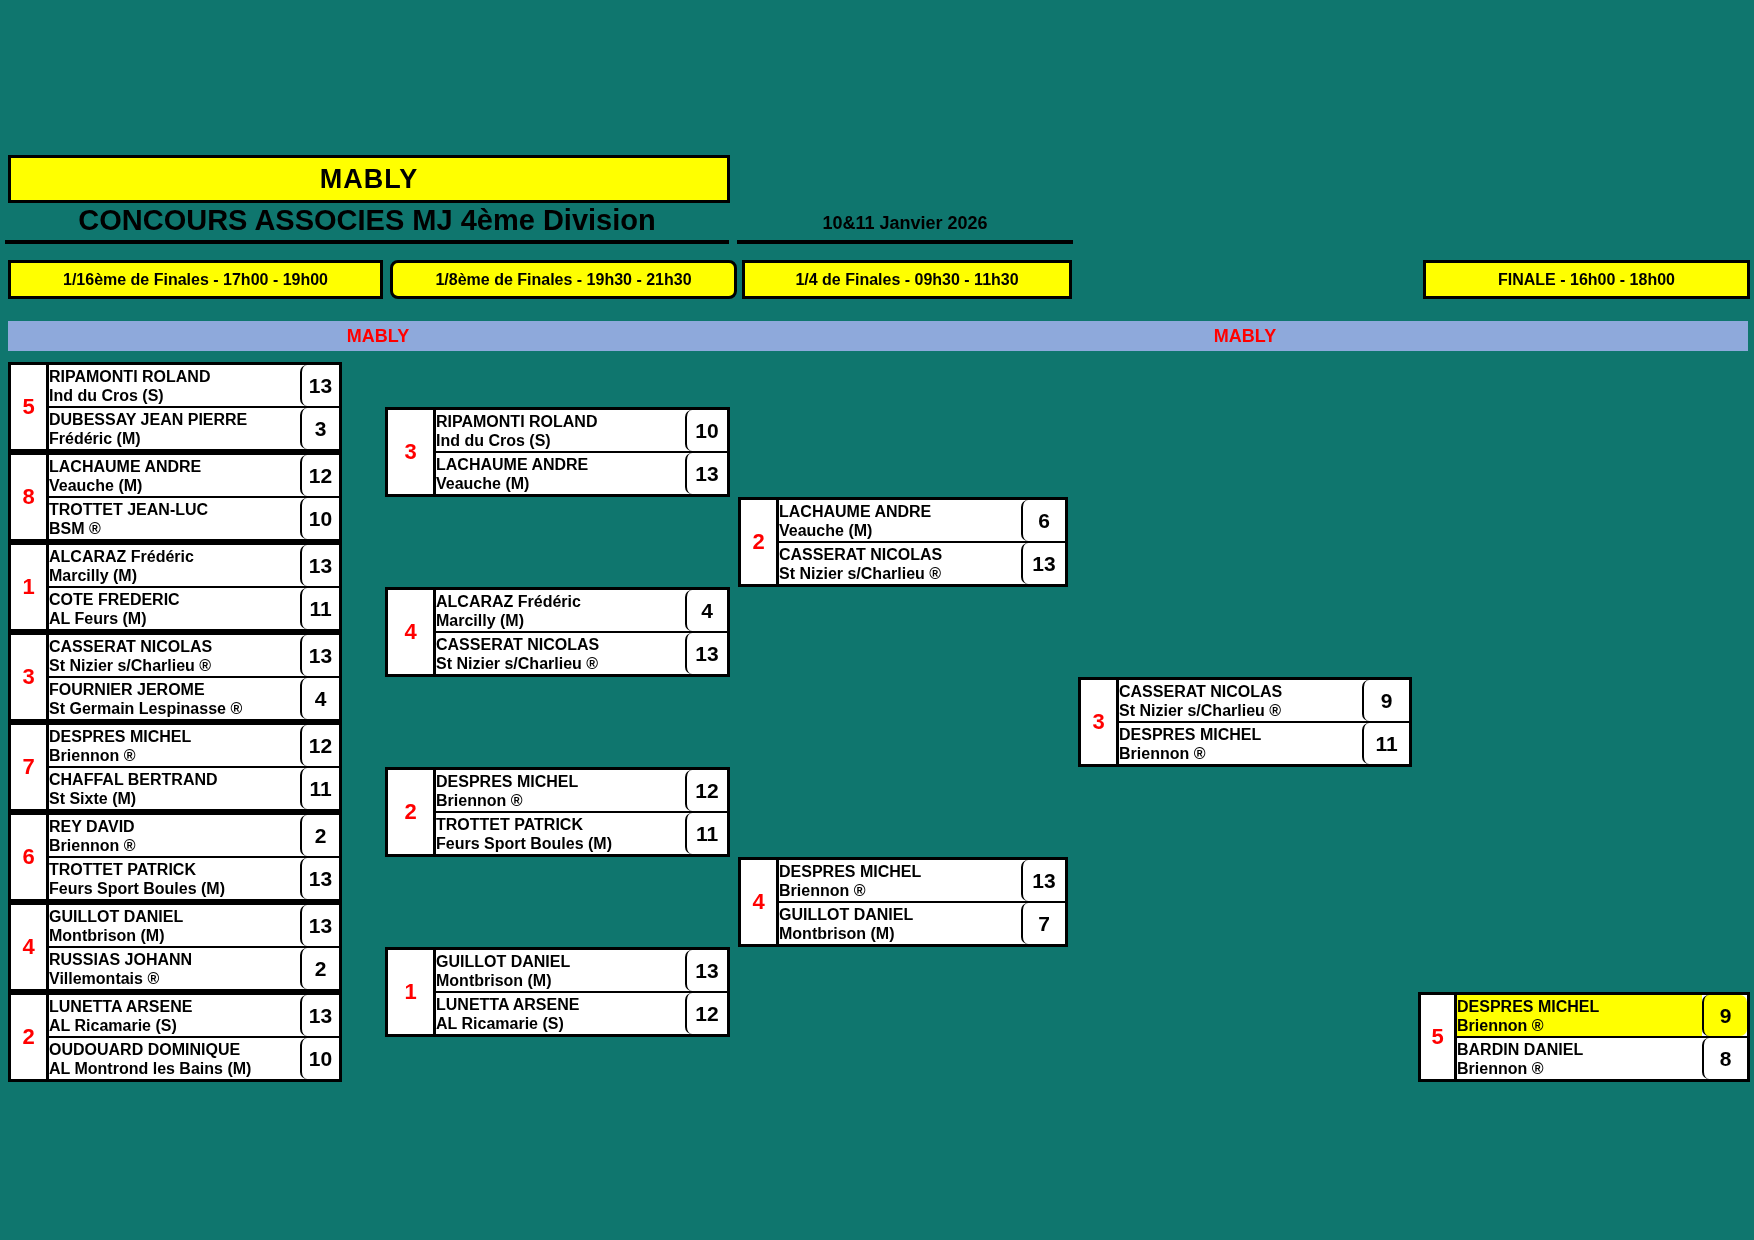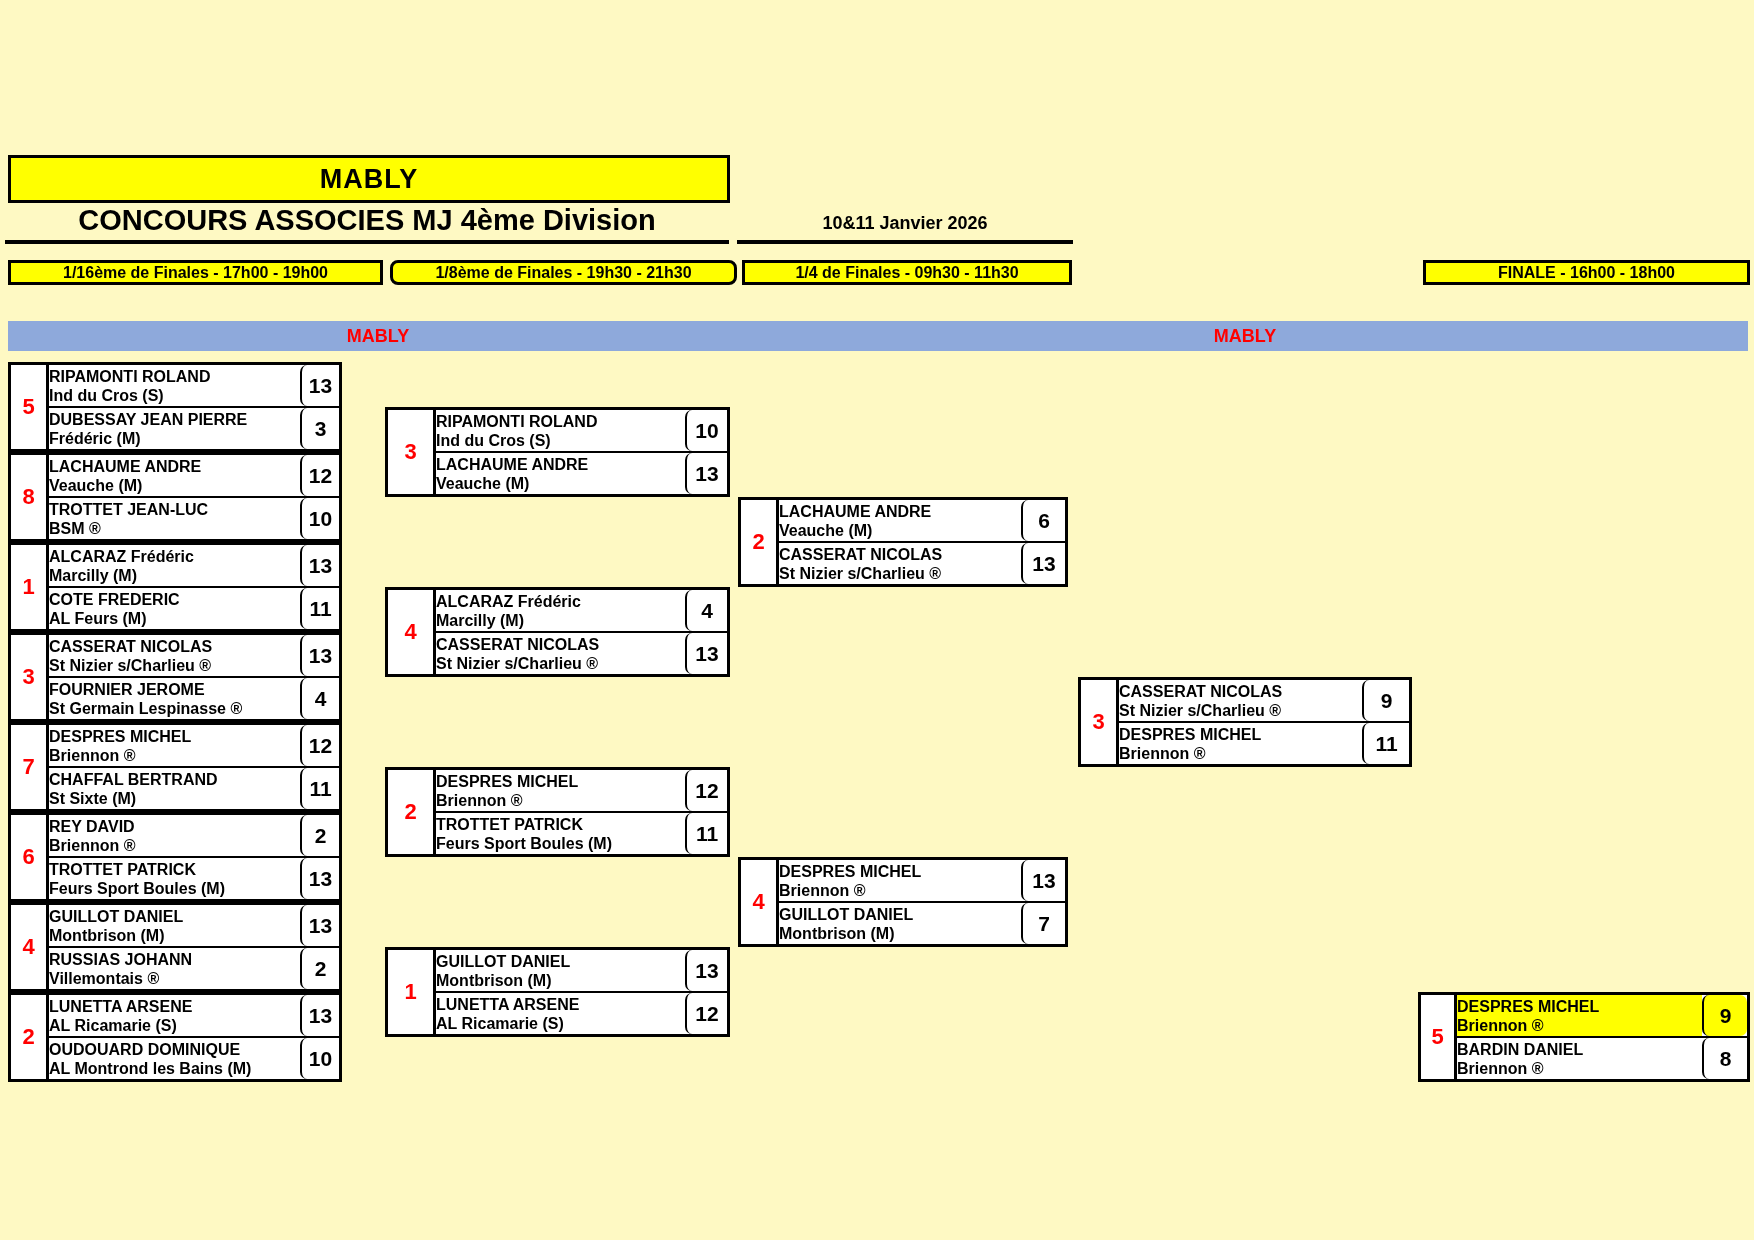--- a/index.html
+++ b/index.html
@@ -1,34 +1,34 @@
 <!DOCTYPE html>
 <html style="--highlight-yellow: #FFFF00; --bar-blue: #8EA9DB; --seed-red: #FF0000;"><head>
 <meta charset="utf-8">
 <style>
   html,body{margin:0;padding:0;background:#fff;}
-  .page{position:relative;width:1754px;height:1240px;background:#fef9c3;overflow:hidden;
+  .page{position:relative;width:1754px;height:1240px;background:#0f766e;overflow:hidden;
         font-family:"Liberation Sans",sans-serif;color:#000;}
 
   
   .club-banner{position:absolute;left:8px;top:155px;width:716px;height:42px;
     background:var(--highlight-yellow,#FFFF00);border:3px solid #000;
     display:flex;align-items:center;justify-content:center;
     font-size:27px;font-weight:bold;letter-spacing:1px;}
   .comp-title{position:absolute;left:5px;top:203px;width:724px;height:34px;
     display:flex;align-items:center;justify-content:center;
     font-size:29px;font-weight:bold;}
   .title-rule{position:absolute;left:5px;top:240px;width:724px;height:4px;background:#000;}
   .event-date{position:absolute;left:737px;top:210px;width:336px;height:26px;
     display:flex;align-items:center;justify-content:center;
     font-size:18px;font-weight:bold;}
   .date-rule{position:absolute;left:737px;top:240px;width:336px;height:4px;background:#000;}
 
   
-  .round-box{position:absolute;top:260px;height:25px;box-sizing:border-box;
+  .round-box{position:absolute;top:260px;height:39px;box-sizing:border-box;
     background:var(--highlight-yellow,#FFFF00);border:3px solid #000;
     display:flex;align-items:center;justify-content:center;
     font-size:16px;font-weight:bold;white-space:nowrap;}
   .rb1{left:8px;width:375px;}
   .rb2{left:390px;width:347px;border-radius:8px;}
   .rb3{left:742px;width:330px;}
   .rb4{left:1080px;width:335px;}
   .rb5{left:1423px;width:327px;text-align:center;}
 
   

